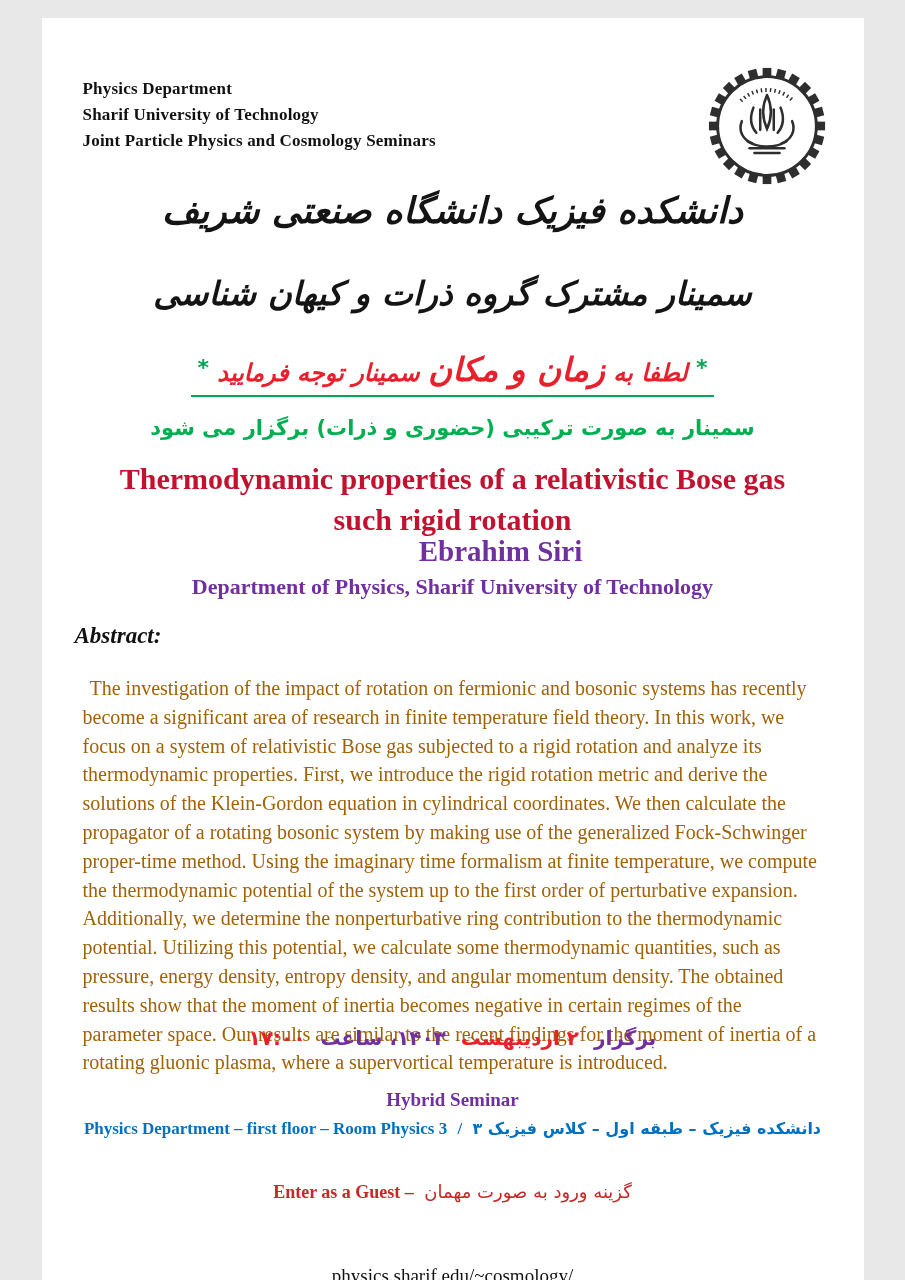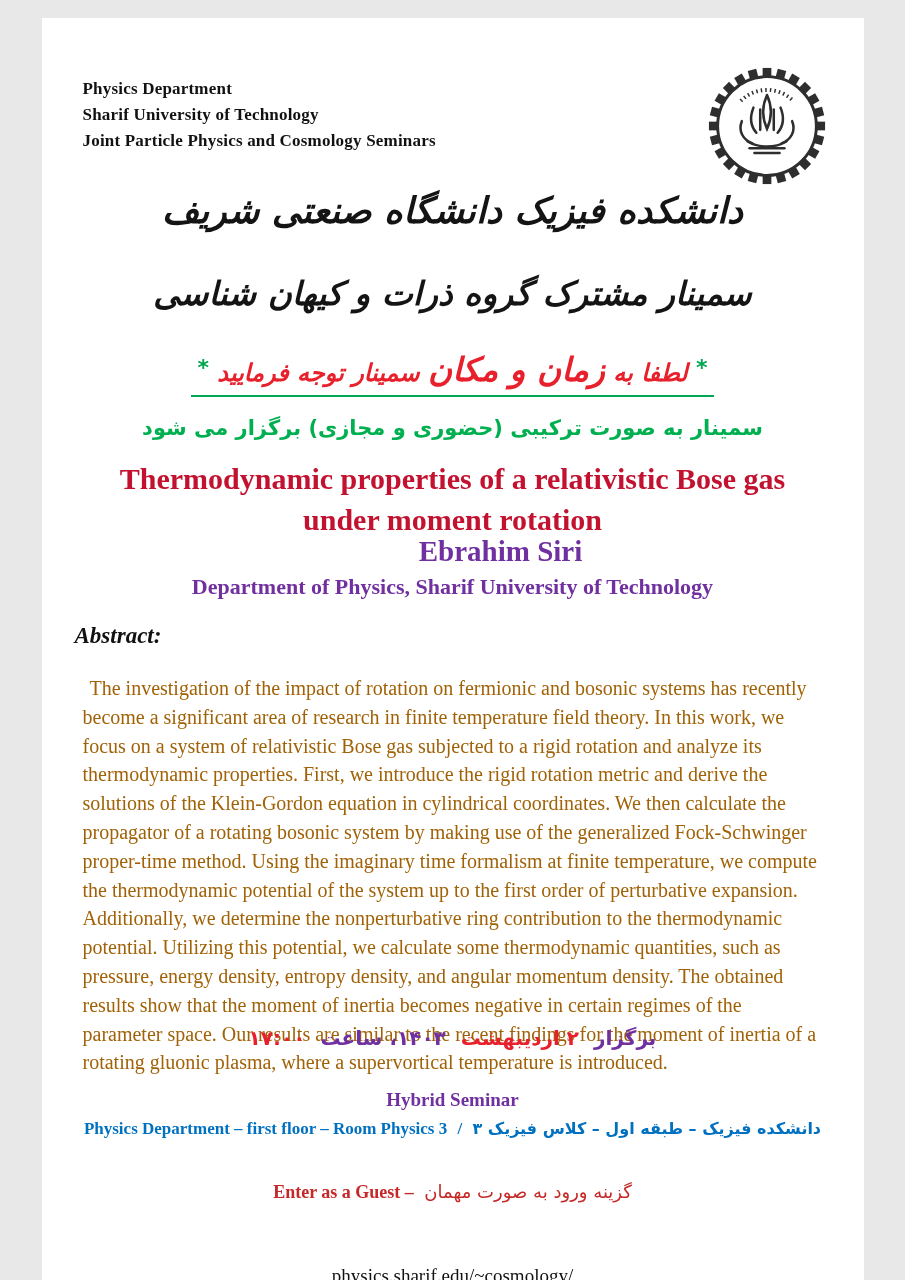--- a/index.html
+++ b/index.html
@@ -119,25 +119,25 @@
   <div class="row notice">
     <span class="wrap">
       <span class="star">*</span>
       <span>لطفا به</span>
       <span class="hl">زمان و مکان</span>
       <span>سمینار توجه فرمایید</span>
       <span class="star">*</span>
     </span>
   </div>
 
-  <div class="row hybrid">سمینار به صورت ترکیبی (حضوری و مجازی) برگزار می شود</div>
+  <div class="row hybrid">سمینار به صورت ترکیبی (حضوری و ذرات) برگزار می شود</div>
 
   <div class="row title">
     <div>Thermodynamic properties of a relativistic Bose gas</div>
-    <div>under moment rotation</div>
+    <div>such rigid rotation</div>
   </div>
 
   <div class="row speaker">Ebrahim Siri</div>
   <div class="row affil">Department of Physics, Sharif University of Technology</div>
 
   <div class="abs-h">Abstract:</div>
   <div class="abs-b">The investigation of the impact of rotation on fermionic and bosonic systems has recently become a significant area of research in finite temperature field theory. In this work, we focus on a system of relativistic Bose gas subjected to a rigid rotation and analyze its thermodynamic properties. First, we introduce the rigid rotation metric and derive the solutions of the Klein-Gordon equation in cylindrical coordinates. We then calculate the propagator of a rotating bosonic system by making use of the generalized Fock-Schwinger proper-time method. Using the imaginary time formalism at finite temperature, we compute the thermodynamic potential of the system up to the first order of perturbative expansion. Additionally, we determine the nonperturbative ring contribution to the thermodynamic potential. Utilizing this potential, we calculate some thermodynamic quantities, such as pressure, energy density, entropy density, and angular momentum density. The obtained results show that the moment of inertia becomes negative in certain regimes of the parameter space. Our results are similar to the recent findings for the moment of inertia of a rotating gluonic plasma, where a supervortical temperature is introduced.</div>
 
   <div class="row fa-date">
     <span class="purple">برگزار</span>

